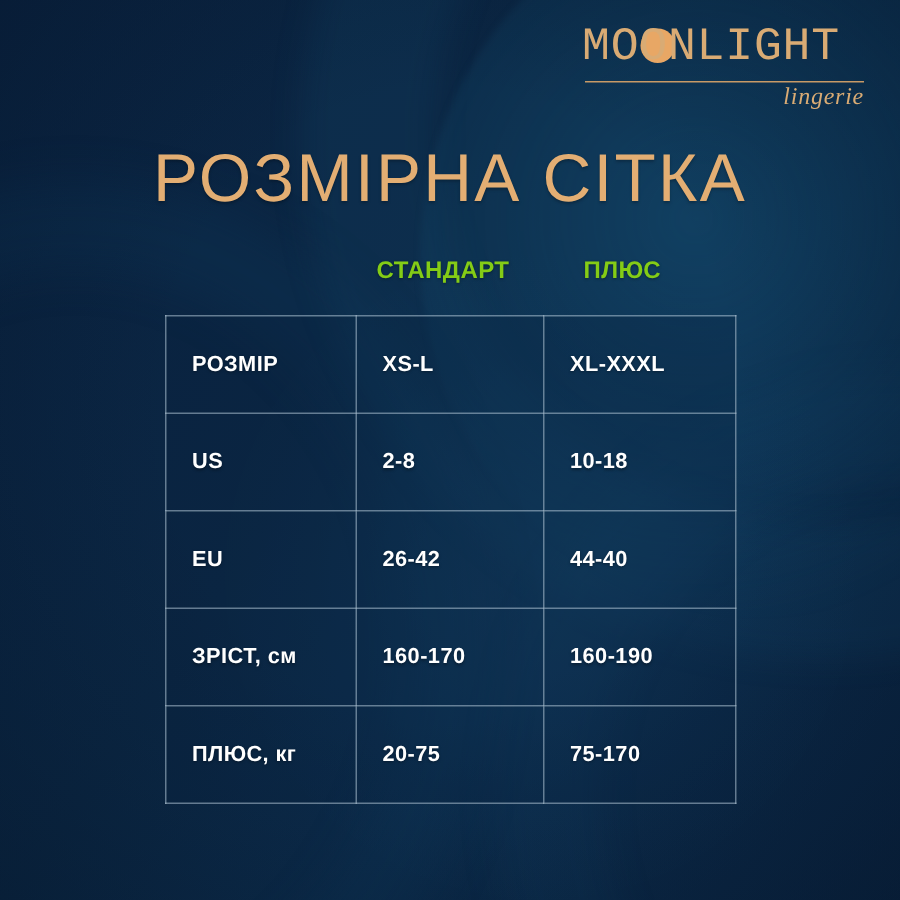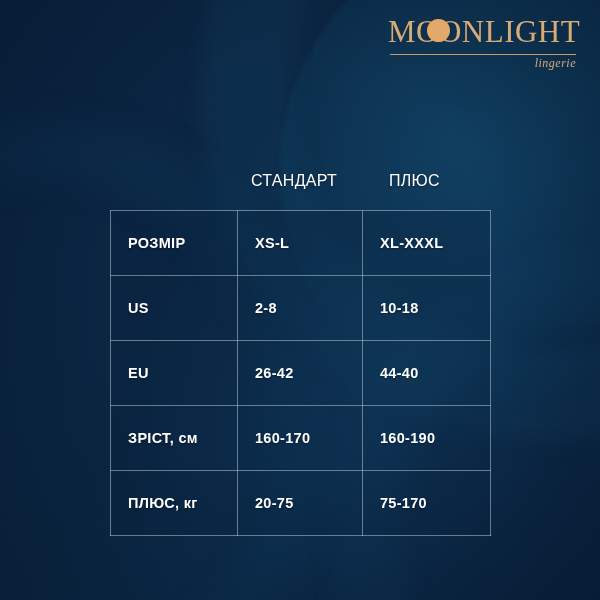--- a/index.html
+++ b/index.html
@@ -97,21 +97,21 @@
   .logo-word {
     position: relative;
     height: 36px;
     width: 190px;
   }
   .logo-text {
     position: absolute;
     left: 0;
     top: 0;
     width: 190px;
-    font-family: Liberation Serif, serif;
+    font-family: Liberation Mono, monospace;
     font-size: 31px;
     letter-spacing: 0.5px;
     line-height: 36px;
     color: #d9ab74;
     font-weight: 300;
     white-space: nowrap;
     z-index: 2;
   }
   .logo-moon {
     position: absolute;
@@ -129,21 +129,21 @@
     top: 40px;
     width: 186px;
     height: 1px;
     background: #c89a66;
   }
   .logo-sub {
     position: absolute;
     right: 2px;
     top: 42px;
     font-family: "Liberation Serif", serif;
-    font-size: 12px;
+    font-size: 16px;
     font-style: italic;
     letter-spacing: 0.5px;
     color: #d9ab74;
     font-weight: 400;
   }
 
   
   .title {
     position: absolute;
     left: 0;
@@ -163,22 +163,22 @@
     position: absolute;
     left: 237px;
     top: 172px;
     width: 253px;
     height: 26px;
   }
   .col-header {
     position: absolute;
     top: 0;
     font-size: 16px;
-    font-weight: normal;
-    color: #ffffff;
+    font-weight: bold;
+    color: #84cc16;
     letter-spacing: 0.3px;
     text-shadow: 0 1px 2px rgba(0,0,0,0.35);
   }
   .col-header.std { left: 14px; }
   .col-header.plus { left: 152px; text-align: center; }
 
   
   .size-table {
     position: absolute;
     left: 110px;
@@ -219,20 +219,21 @@
 
   <div class="logo">
     <div class="logo-word">
       <div class="logo-moon"></div>
       <div class="logo-text">MOONLIGHT</div>
     </div>
     <div class="logo-rule"></div>
     <div class="logo-sub">lingerie</div>
   </div>
 
+  <div class="title">РОЗМІРНА СІТКА</div>
 
   <div class="col-headers">
     <div class="col-header std">СТАНДАРТ</div>
     <div class="col-header plus">ПЛЮС</div>
   </div>
 
   <table class="size-table">
     <colgroup>
       <col class="c1">
         <col class="c2">

